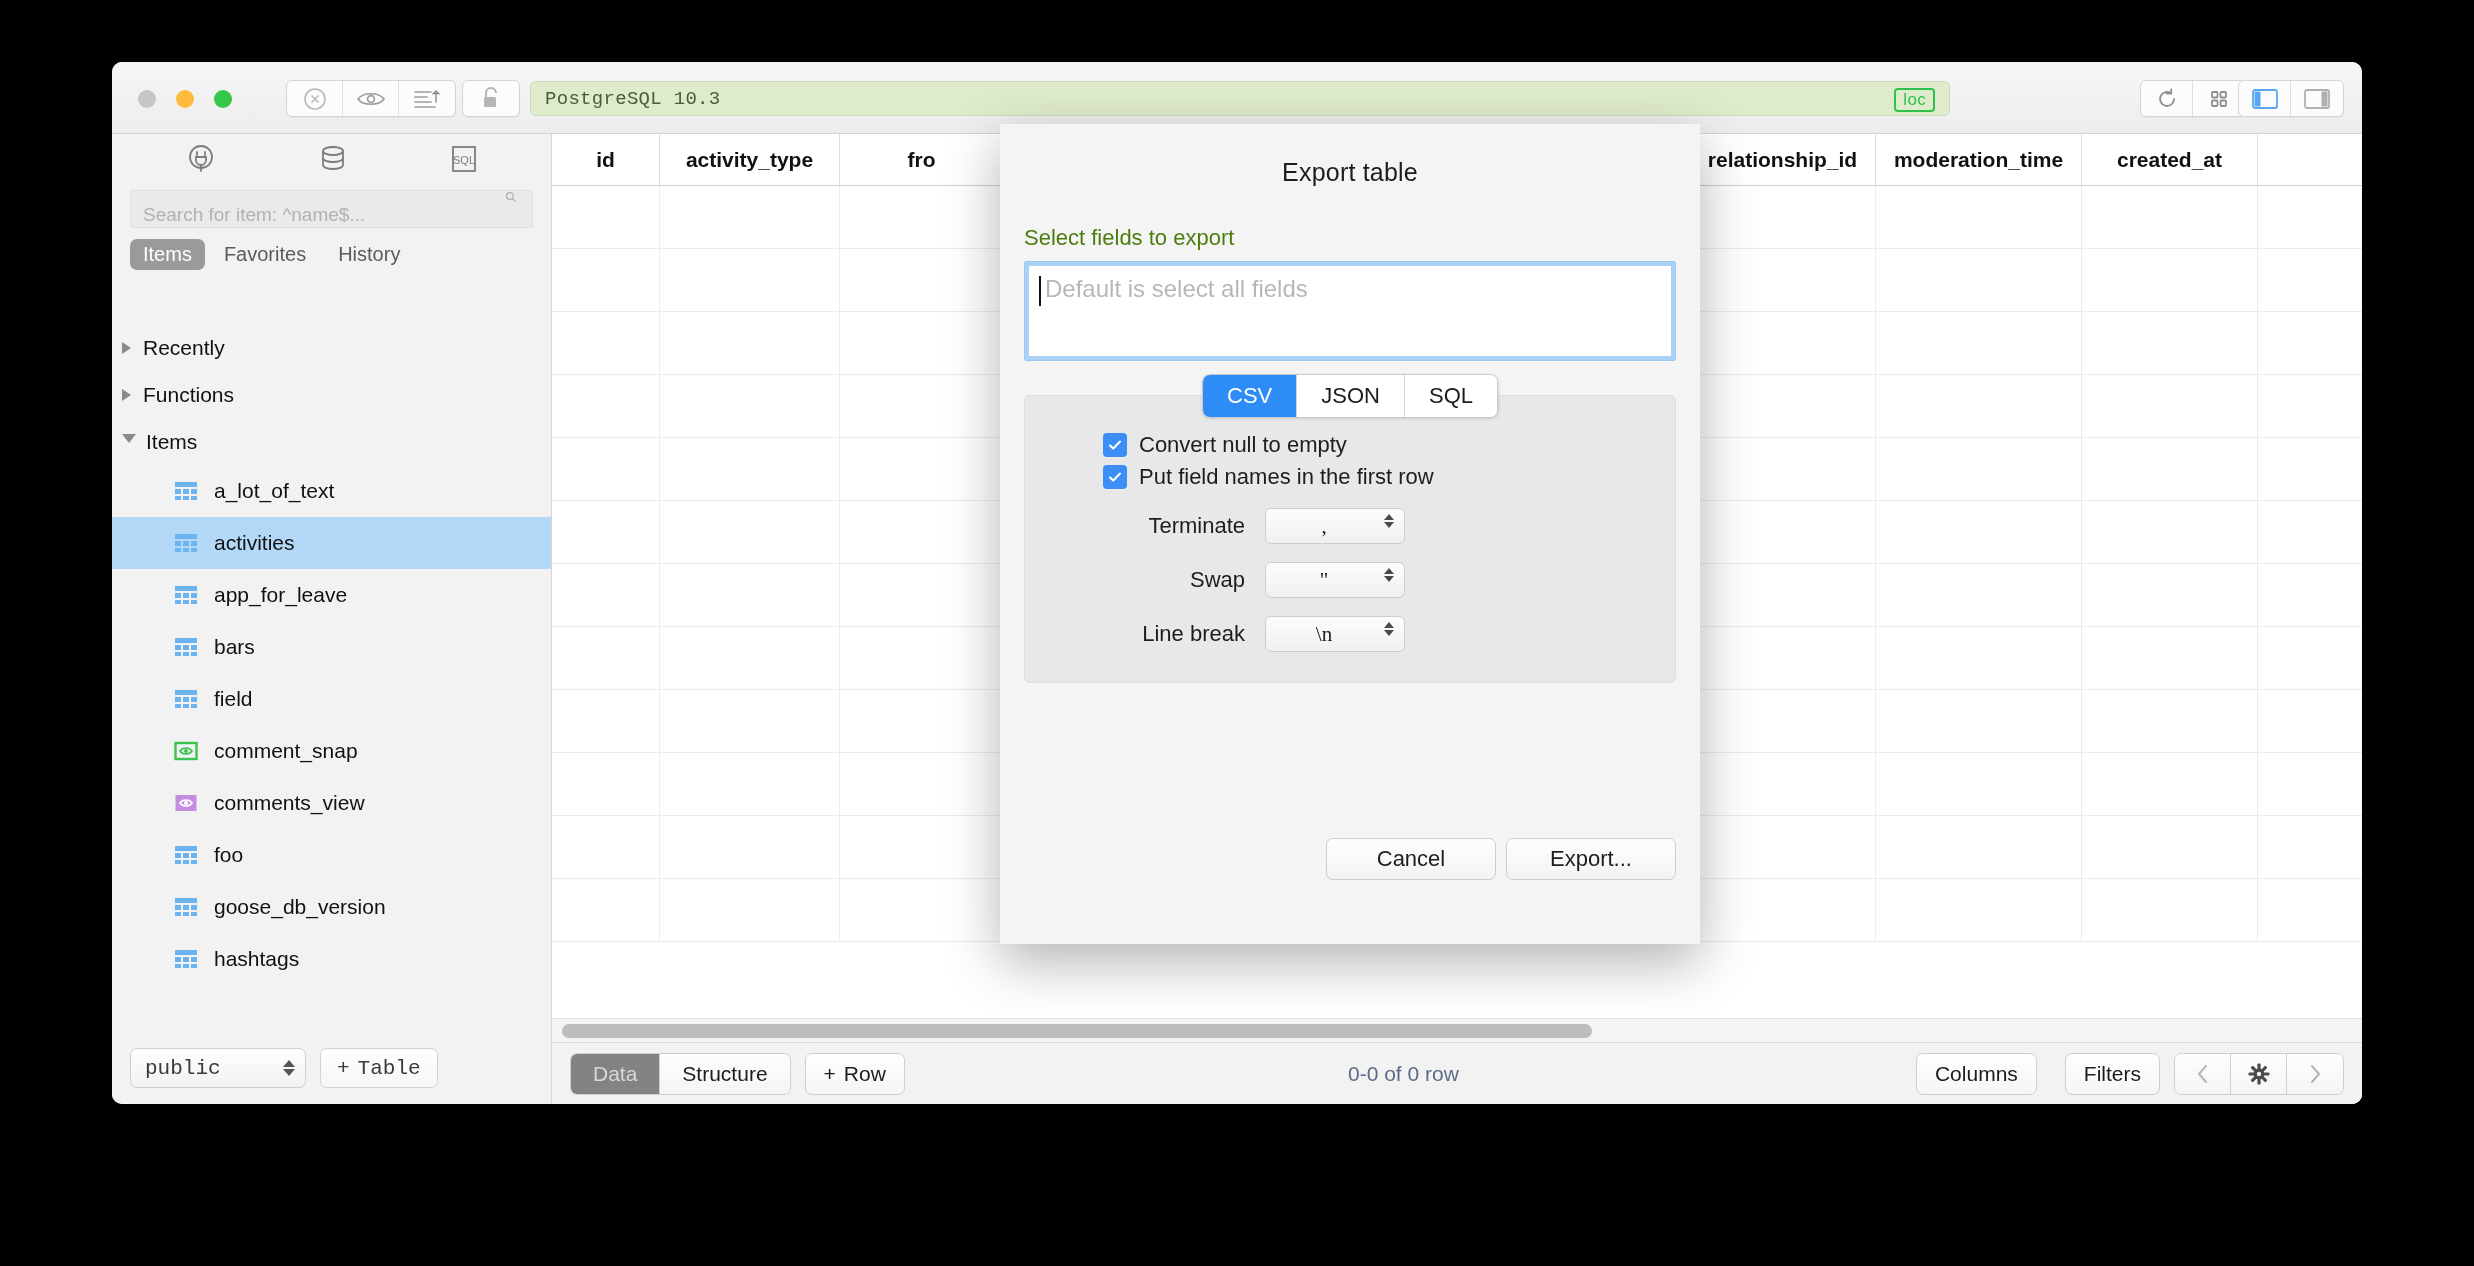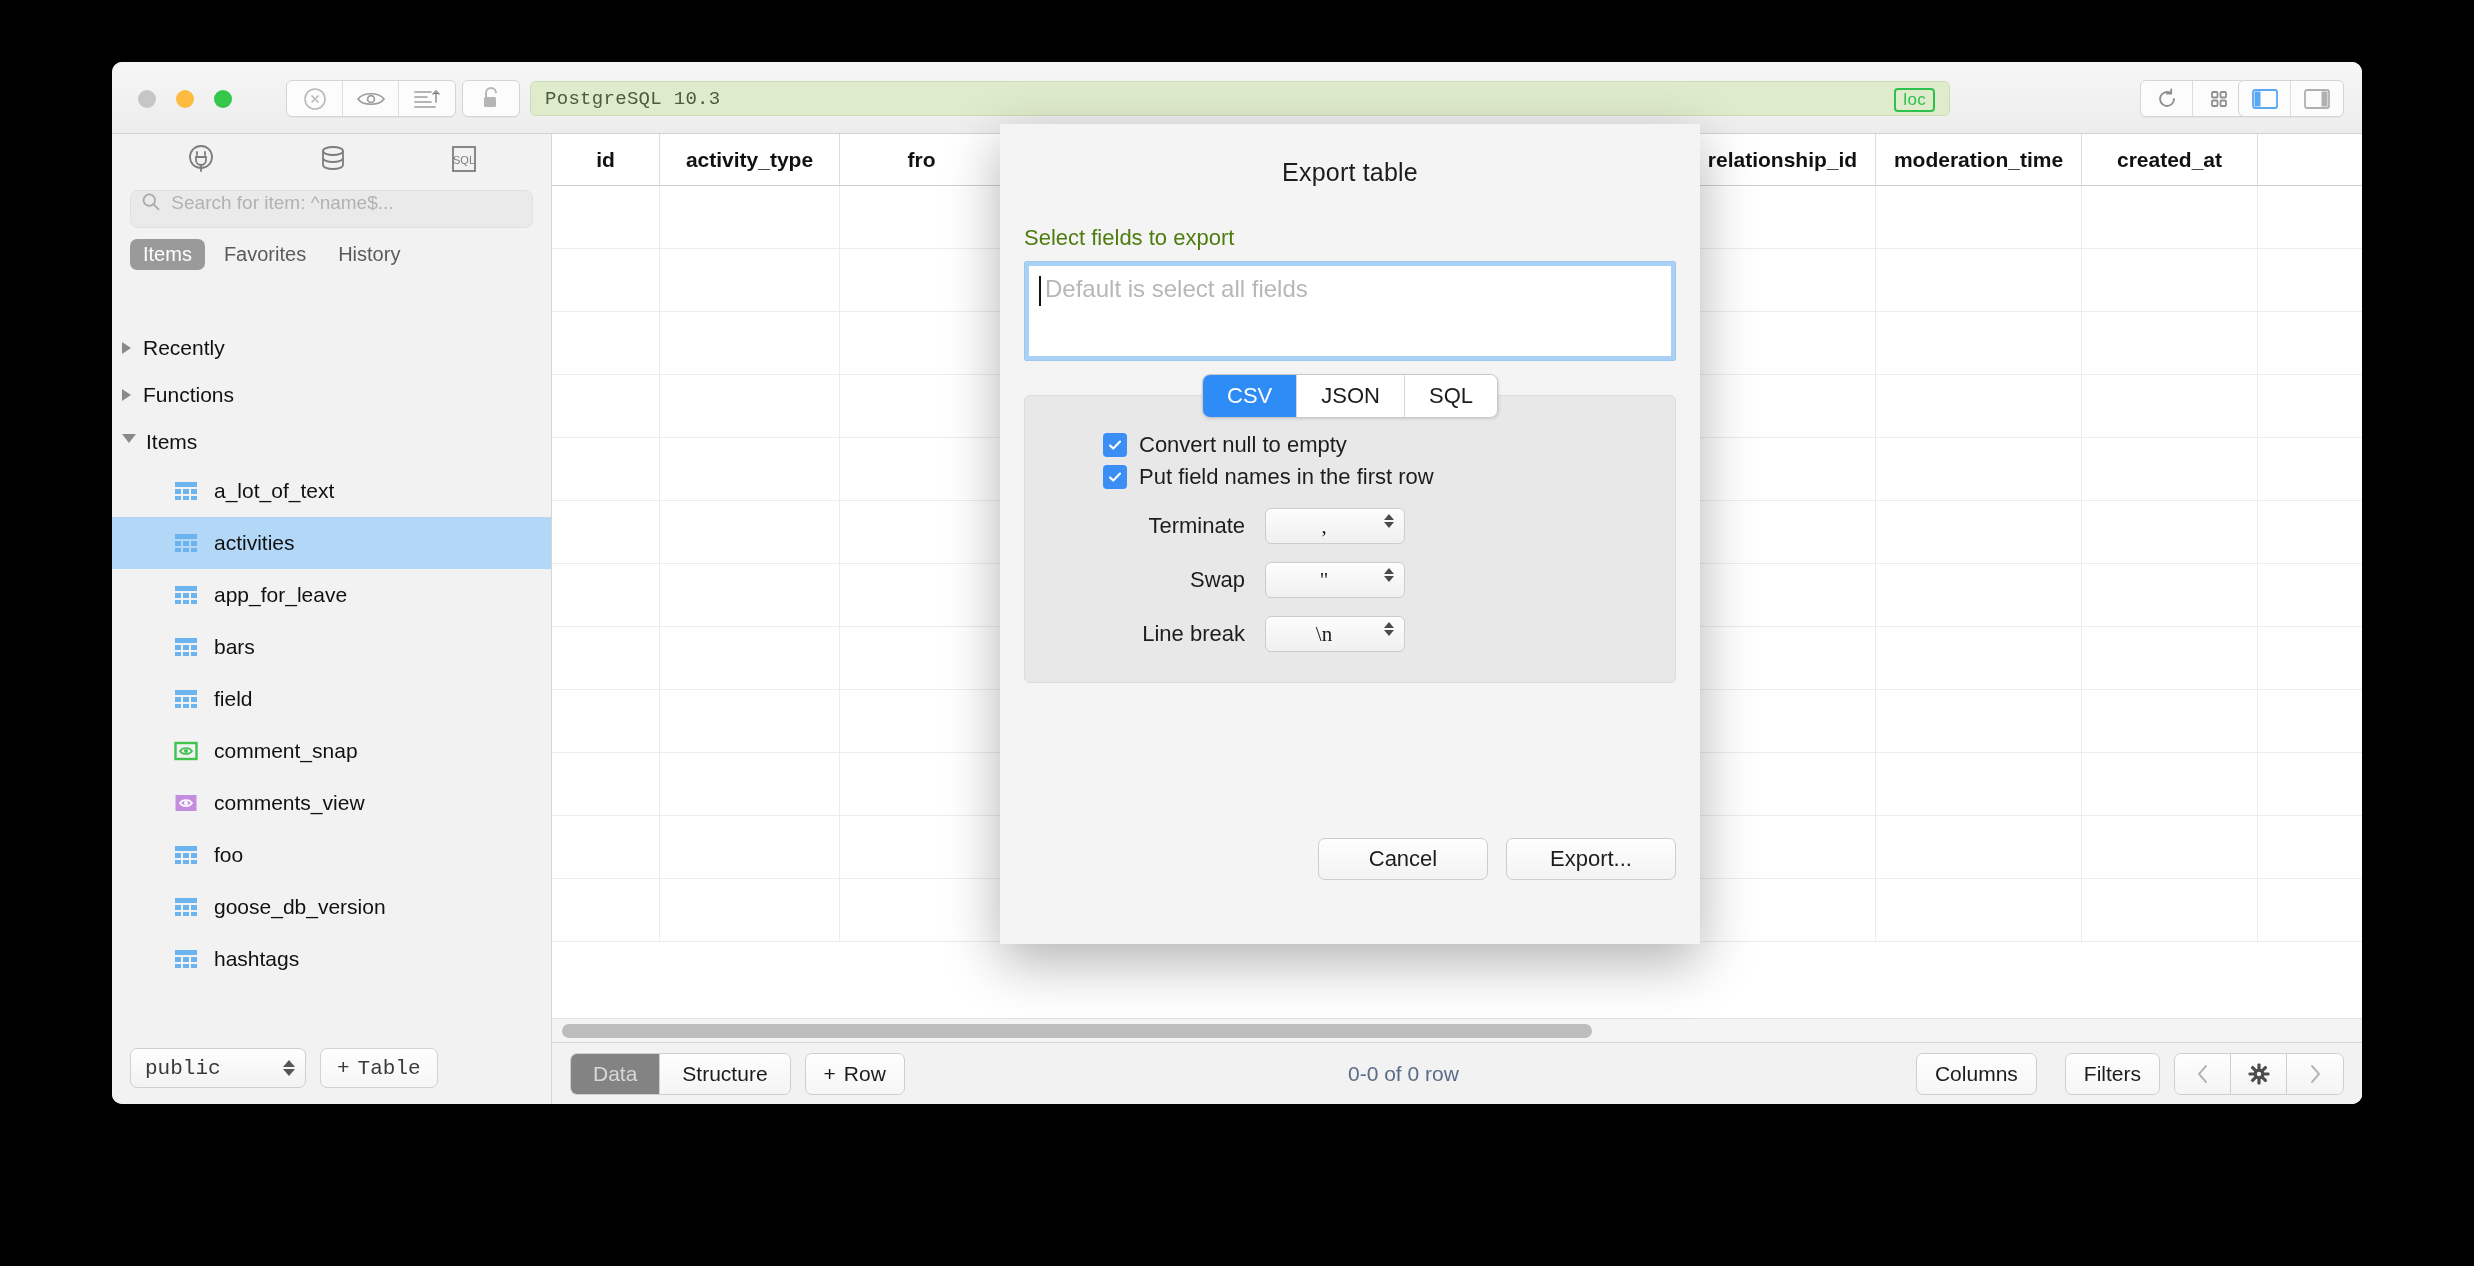--- a/index.html
+++ b/index.html
@@ -72,22 +72,22 @@
   #sidebar {
     position:absolute; left:0; top:72px; width:440px; bottom:0;
     background:#f2f2f2; border-right:1px solid #d6d6d6;
   }
   #sidebar-icons {
     height:54px; display:flex; align-items:center; justify-content:space-around;
     padding:0 22px;
   }
   #search-wrap {
     margin: 2px 18px 0 18px; height:38px;
-    background:#eaeaea; border:1px solid #e0e0e0; border-radius:8px;
-    display:flex; align-items:flex-start; padding:0 10px;
+    background:#eaeaea; border:1px solid #e0e0e0; border-radius:2px;
+    display:flex; align-items:flex-end; padding:0 10px;flex-direction:column;
   }
   #search-input {
     border:none; background:transparent; outline:none;
     font-size:19px; color:#333; margin-left:8px; width:100%;
     font-family:"Liberation Sans", sans-serif;
   }
   #search-input::placeholder { color:#b2b2b2; }
 
   #sidebar-tabs { display:flex; align-items:center; gap:6px; padding:11px 18px 8px 18px; }
   .sb-tab {
@@ -256,21 +256,21 @@
     flex:1; text-align:center; font-size:21px; color:#1d1d1d;
     font-family:"Liberation Serif", serif; padding-right:22px;
   }
   .opt-select .stepper { position:absolute; right:10px; top:5px; }
   .opt-select .sv { border-left-width:5px; border-right-width:5px; }
   .opt-select .sv.up { border-bottom-width:6px; border-bottom-color:#4a4a4a; }
   .opt-select .sv.dn { border-top-width:6px; border-top-color:#4a4a4a; }
 
   #dlg-actions {
     position:absolute; right:24px; bottom:64px;
-    display:flex; gap:18px;
+    display:flex; gap:10px;
   }
   .dlg-btn {
     min-width:170px; height:42px; display:flex; align-items:center; justify-content:center;
     background:linear-gradient(#fefefe,#f3f3f3); border:1px solid #cdcdcd;
     border-radius:7px; font-size:22px; color:#1d1d1d;
   }
 </style>
 </head>
 <body>
 

